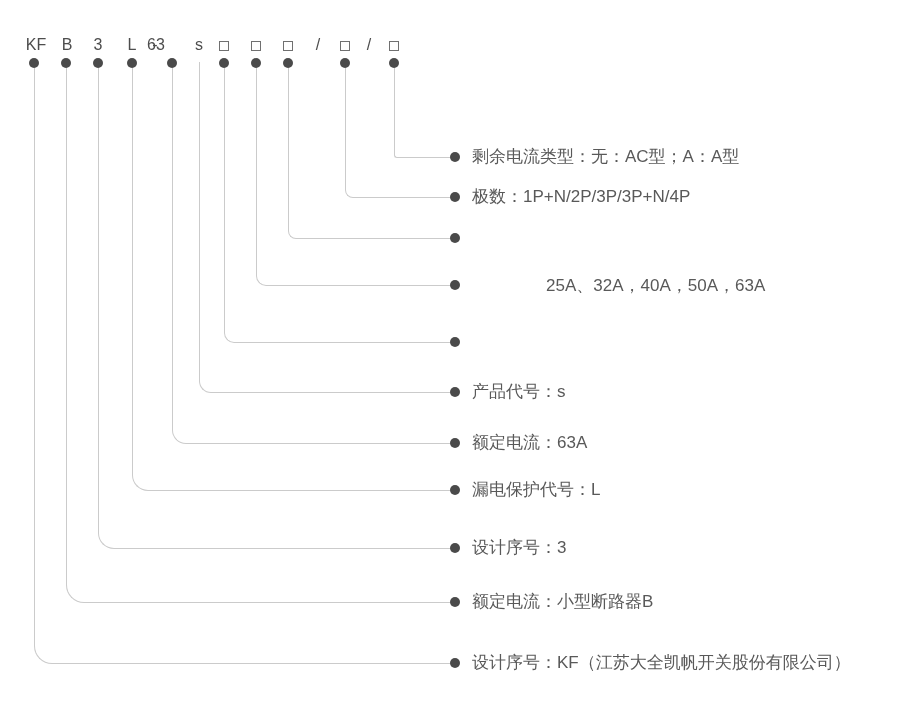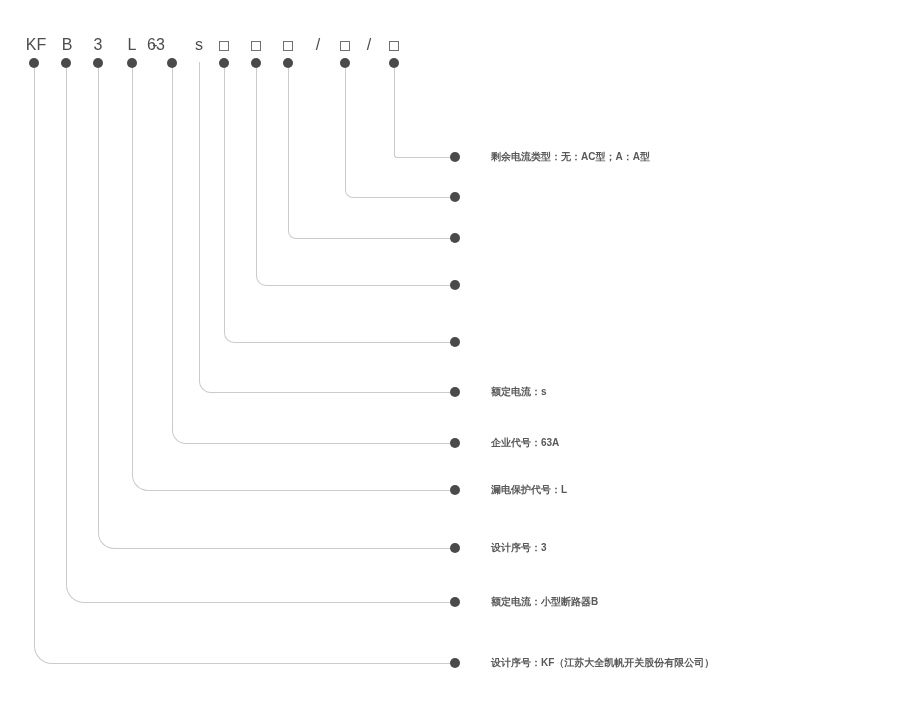--- a/index.html
+++ b/index.html
@@ -17,22 +17,22 @@
   }
   .top-dot,.row-dot{
     position:absolute;width:10px;height:10px;border-radius:50%;
     background:#4a4a4a;z-index:3;
   }
   .connector{
     position:absolute;border-left:1px solid #cbcbcb;border-bottom:1px solid #cbcbcb;
     z-index:1;
   }
   .label{
-    position:absolute;left:491px;font-size:10px;line-height:20px;
-    color:#595959;white-space:nowrap;font-weight:bold;
+    position:absolute;left:472px;font-size:17px;line-height:20px;
+    color:#595959;white-space:nowrap;
   }
   .label .cont-line{display:block;margin-left:74px;}
   .label .first-line{display:block;}
   .multi{line-height:22px;}
 </style>
 </head>
 <body>
 
 <div class="canvas">
 
@@ -80,22 +80,24 @@
   <div class="row-dot" style="left:450px;top:280px"></div>
   <div class="row-dot" style="left:450px;top:337px"></div>
   <div class="row-dot" style="left:450px;top:387px"></div>
   <div class="row-dot" style="left:450px;top:438px"></div>
   <div class="row-dot" style="left:450px;top:485px"></div>
   <div class="row-dot" style="left:450px;top:543px"></div>
   <div class="row-dot" style="left:450px;top:597px"></div>
   <div class="row-dot" style="left:450px;top:658px"></div>
 
   <div class="label" style="top:147px">剩余电流类型：无：AC型；A：A型</div>
+  <div class="label" style="top:187px">极数：1P+N/2P/3P/3P+N/4P</div>
   <div class="label multi" style="top:275px">
+    <span class="cont-line">25A、32A，40A，50A，63A</span>
   </div>
-  <div class="label" style="top:382px">额定电流：s</div>
-  <div class="label" style="top:433px">企业代号：63A</div>
+  <div class="label" style="top:382px">产品代号：s</div>
+  <div class="label" style="top:433px">额定电流：63A</div>
   <div class="label" style="top:480px">漏电保护代号：L</div>
   <div class="label" style="top:538px">设计序号：3</div>
   <div class="label" style="top:592px">额定电流：小型断路器B</div>
   <div class="label" style="top:653px">设计序号：KF（江苏大全凯帆开关股份有限公司）</div>
 
 </div>
 
 </body></html>

